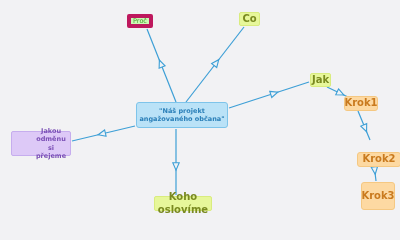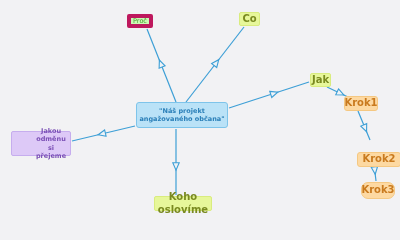--- a/index.html
+++ b/index.html
@@ -115,15 +115,15 @@
       <div class="node node-central" style="left: 136px; top: 102px; width: 92px; height: 26px;">"Náš projekt
 angažovaného občana"</div>
       <div class="node node-green" style="left: 127px; top: 14px; width: 26px; height: 14px;">Proč</div>
       <div class="node node-lime" style="left: 239px; top: 12px; width: 21px; height: 14px;">Co</div>
       <div class="node node-lime" style="left: 310px; top: 73px; width: 21px; height: 14px;">Jak</div>
       <div class="node node-lime" style="left: 154px; top: 196px; width: 58px; height: 15px;">Koho oslovíme</div>
       <div class="node node-purple" style="left: 11px; top: 131px; width: 60px; height: 25px;">Jakou odměnu
 si přejeme</div>
       <div class="node node-orange" style="left: 344px; top: 96px; width: 34px; height: 15px;">Krok1</div>
       <div class="node node-orange" style="left: 357px; top: 152px; width: 44px; height: 15px;">Krok2</div>
-      <div class="node node-orange" style="left: 361px; top: 182px; width: 34px; height: 17px; border-radius: 7px;">Krok3</div>
+      <div class="node node-orange" style="left: 361px; top: 182px; width: 34px; height: 28px;">Krok3</div>
     </div>
 </div>
 
 </body></html>

